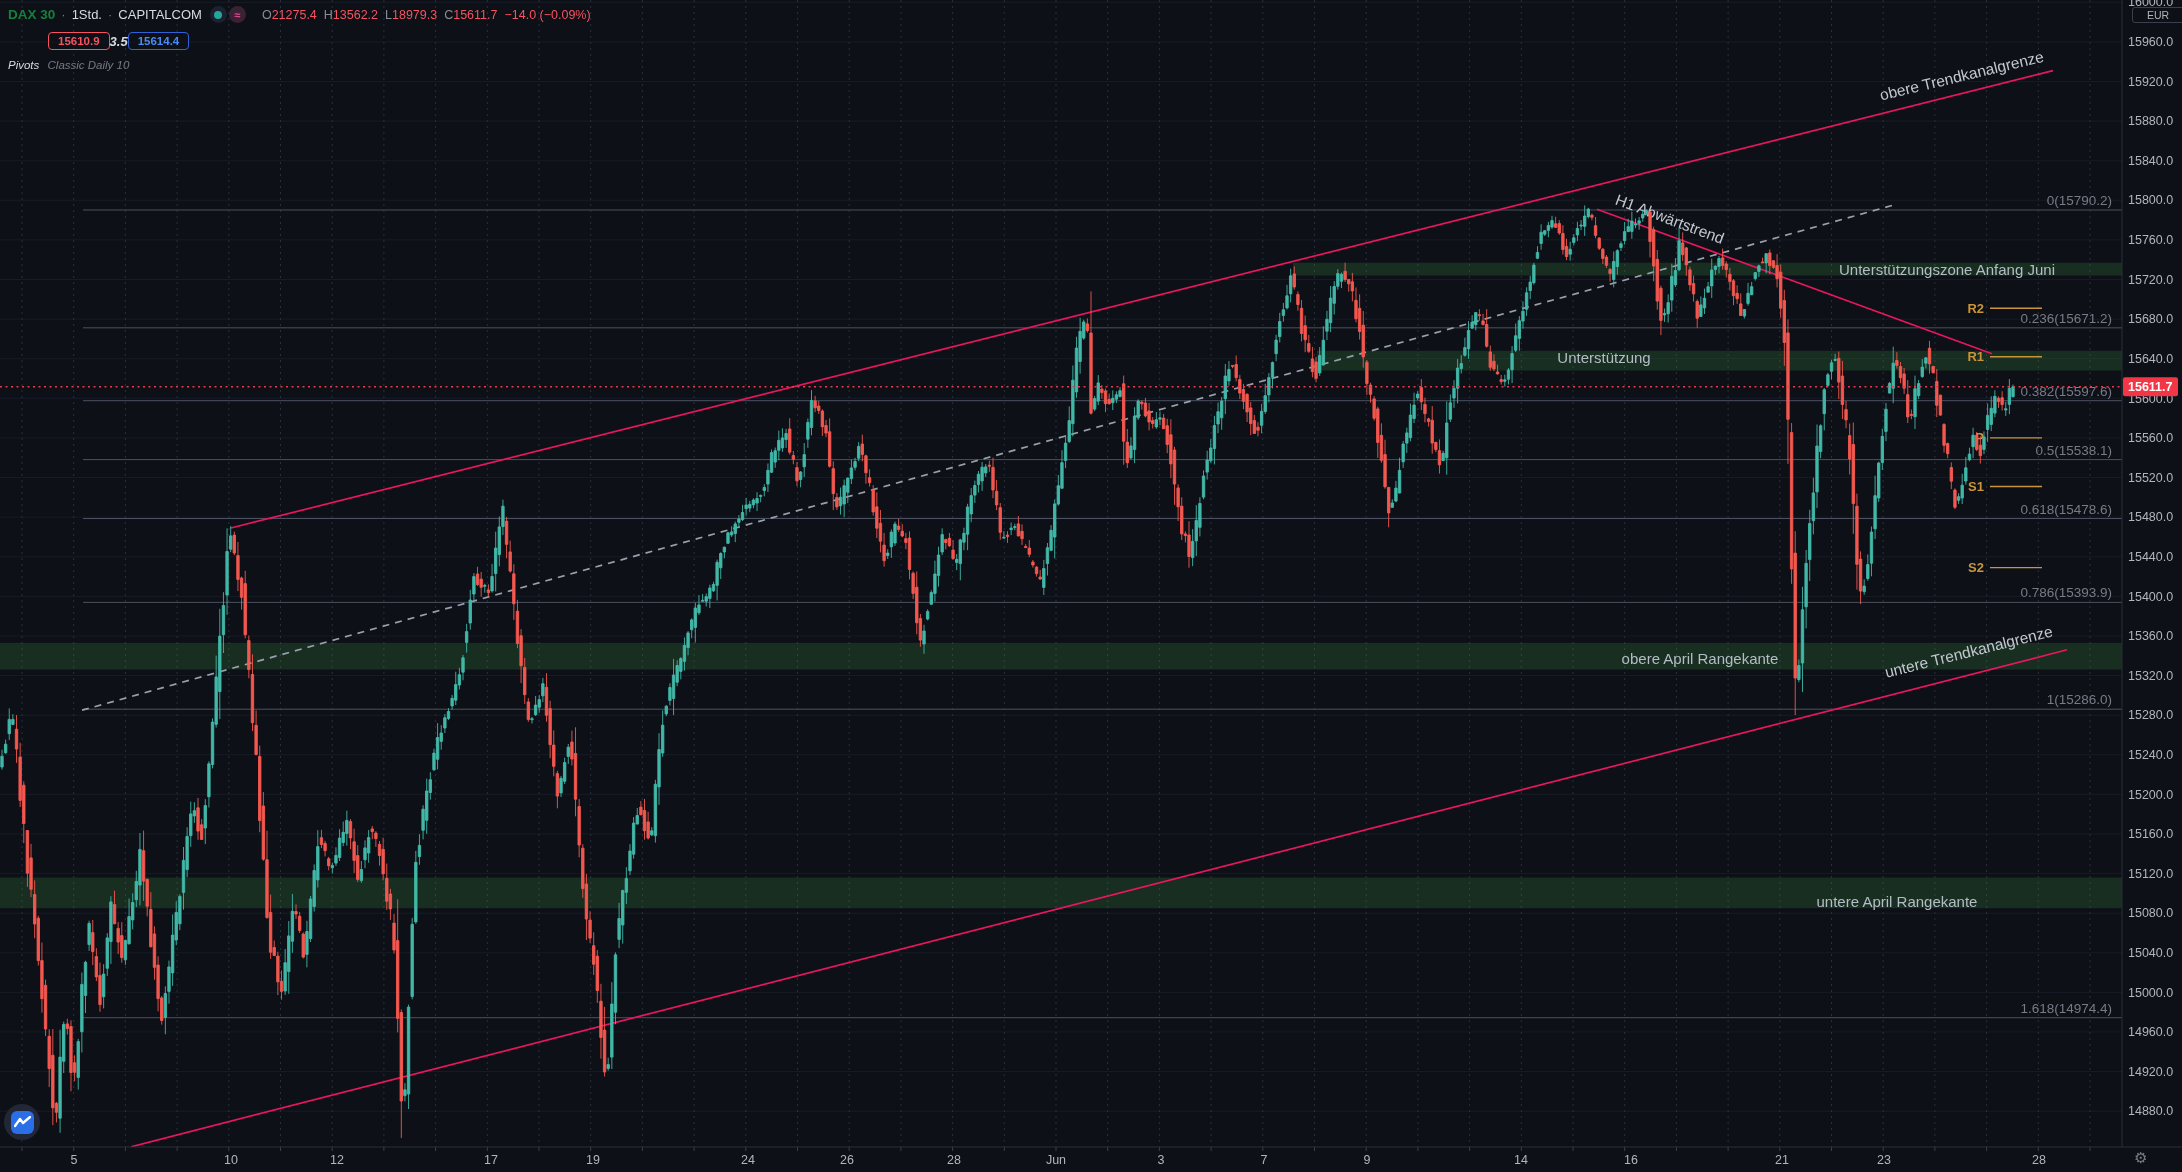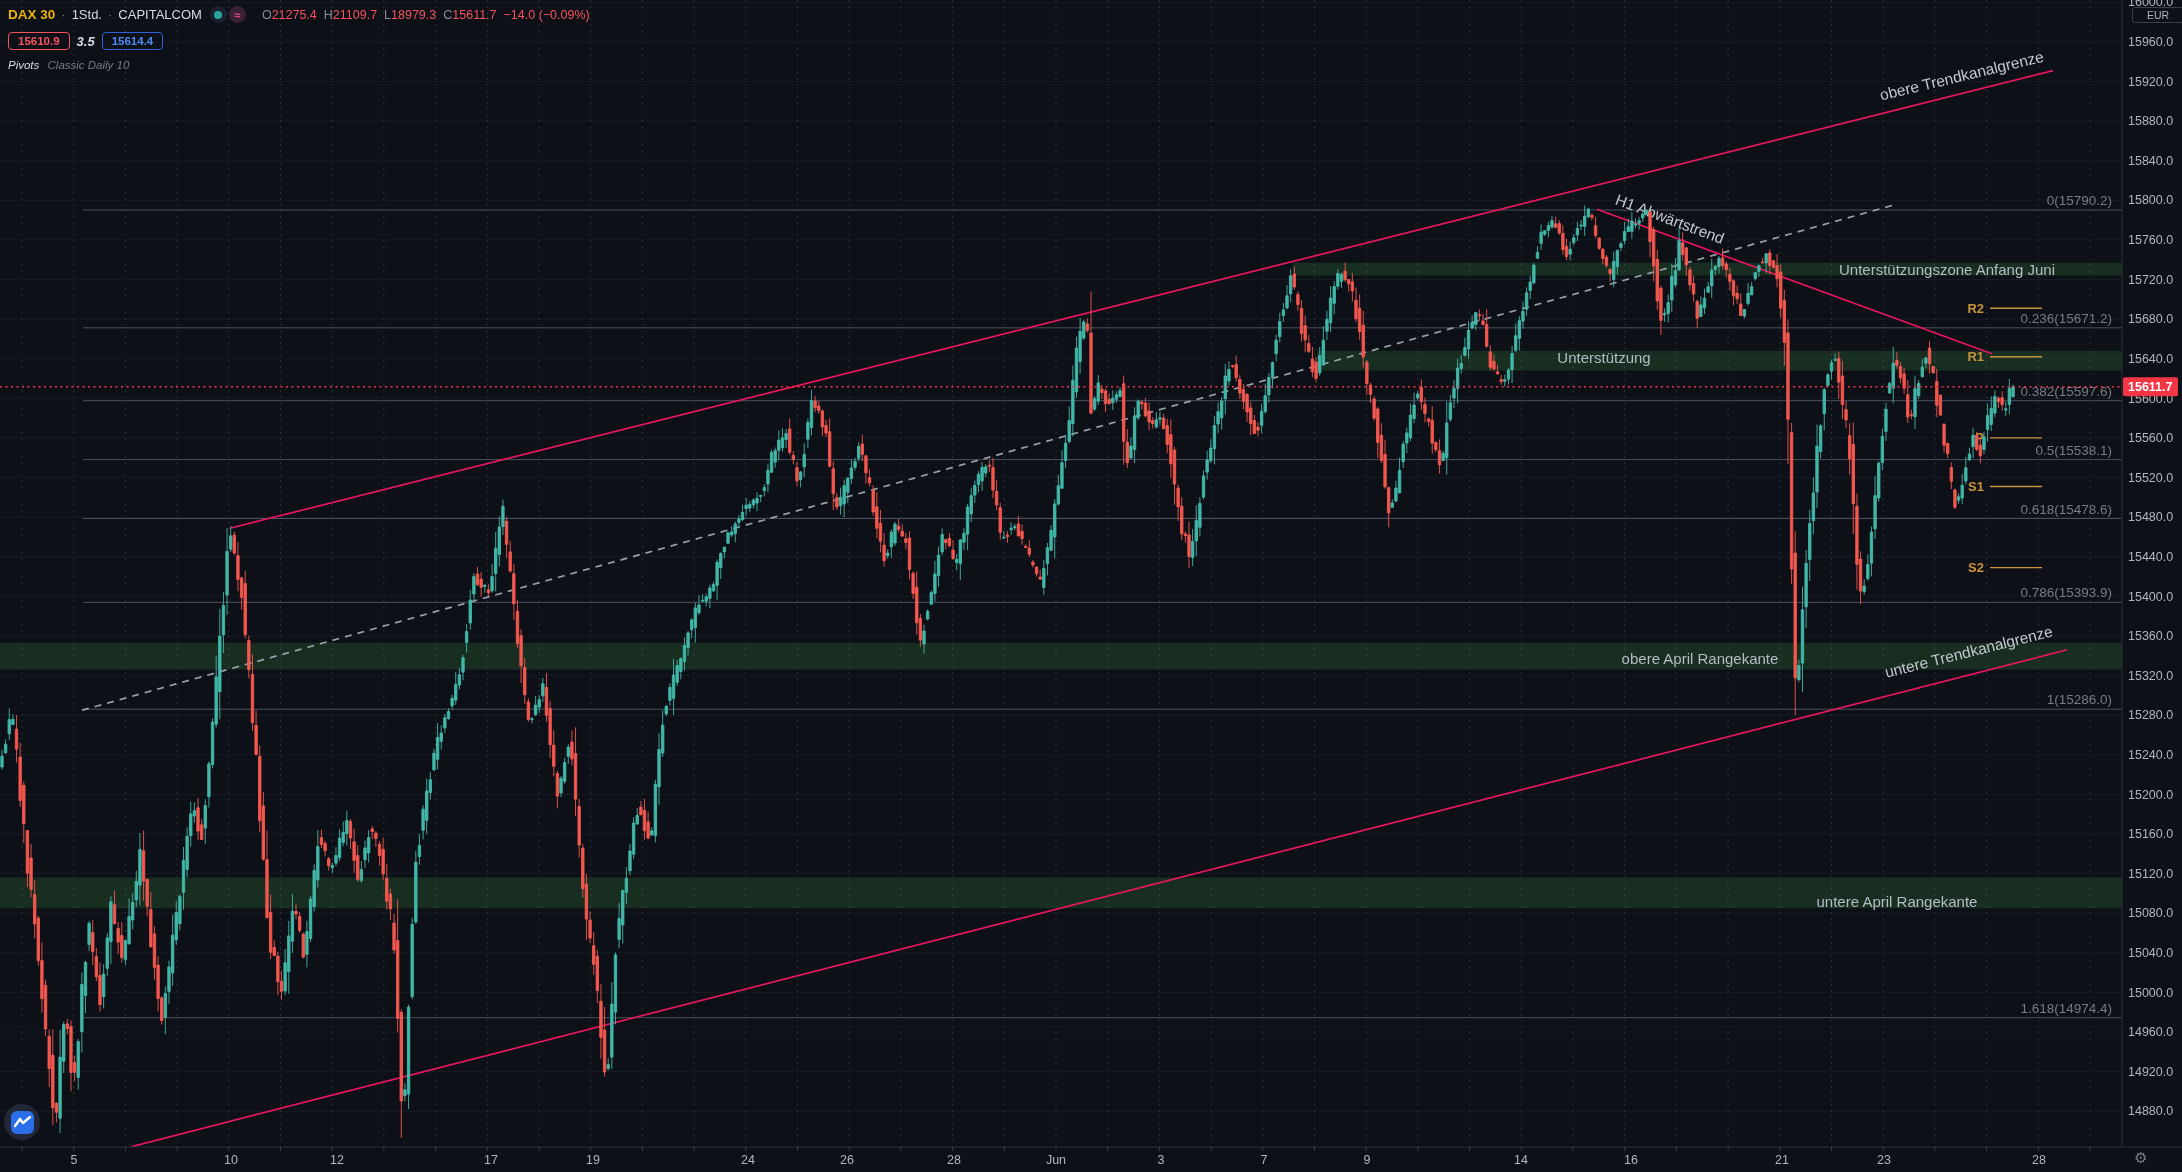--- a/index.html
+++ b/index.html
@@ -3,30 +3,30 @@
 <meta charset="utf-8">
 <style>
   html,body{margin:0;padding:0;background:#0d1017;}
   body{width:2182px;height:1172px;overflow:hidden;position:relative;
        font-family:"Liberation Sans",sans-serif;-webkit-font-smoothing:antialiased;}
   #chart-svg{position:absolute;left:0;top:0;}
   .overlay{position:absolute;z-index:5;}
   
   #hdr{left:8px;top:6px;display:flex;flex-direction:column;gap:9px;color:#d7dae0;}
   .hrow{display:flex;align-items:center;gap:6px;font-size:13px;}
-  .sym{font-weight:700;font-size:13.5px;color:#eab308;}
+  .sym{font-weight:700;font-size:13.5px;color:#15803d;}
   .sep,.dim{color:#787b86;}
   .badge{width:17px;height:17px;border-radius:50%;background:#1c2130;display:inline-flex;
          align-items:center;justify-content:center;margin-left:2px;}
   .badge .dot{width:8px;height:8px;border-radius:50%;background:#26a69a;}
   .badge.pink{background:#3a2133;color:#e54b9a;font-size:11px;font-weight:700;margin-left:-4px;}
   .ohlc{display:flex;gap:7px;margin-left:10px;font-size:12.5px;}
   .ohlc .k{color:#8a8e98;}
   .ohlc .v,.chg{color:#f7525f;}
-  .qrow{display:flex;align-items:center;gap:7px;}
+  .qrow{display:flex;align-items:center;margin-left:40px;}
   .qbox{padding:2px 9px;border-radius:4px;font-size:11.5px;font-weight:700;background:rgba(13,16,23,.6);}
   .qbox.sell{border:1px solid #f7525f;color:#f7525f;}
   .qbox.buy{border:1px solid #2f62d9;color:#4a8af4;}
   .spread{font-size:13px;color:#d7dae0;font-weight:700;font-style:italic;}
   .ind{font-size:11.5px;color:#d8dadf;font-style:italic;}
   .ind .p{color:#787b86;margin-left:5px;}
   
   #eur-btn{left:2132px;top:7px;border:1px solid #3a3f4d;border-radius:3px;color:#b2b5be;
            font-size:10.5px;padding:1px 14px;background:#0d1017;cursor:pointer;}
   #gear{left:2134px;top:1148px;color:#787b86;font-size:15px;cursor:pointer;line-height:20px;}
@@ -258,21 +258,21 @@
     <span class="sep">·</span>
     <span>1Std.</span>
     <span class="sep">·</span>
     <span>CAPITALCOM</span>
     <span class="badge">
         <span class="dot"></span>
       </span>
     <span class="badge pink">≈</span>
     <span class="ohlc">
       <span><span class="k">O</span><span class="v">21275.4</span></span>
-      <span><span class="k">H</span><span class="v">21109.7</span></span>
+      <span><span class="k">H</span><span class="v">13562.2</span></span>
       <span><span class="k">L</span><span class="v">18979.3</span></span>
       <span><span class="k">C</span><span class="v">15611.7</span></span>
       <span class="chg">−14.0 (−0.09%)</span>
     </span>
   </div>
   <div class="qrow">
     <span class="qbox sell">15610.9</span>
     <span class="spread">3.5</span>
     <span class="qbox buy">15614.4</span>
   </div>

